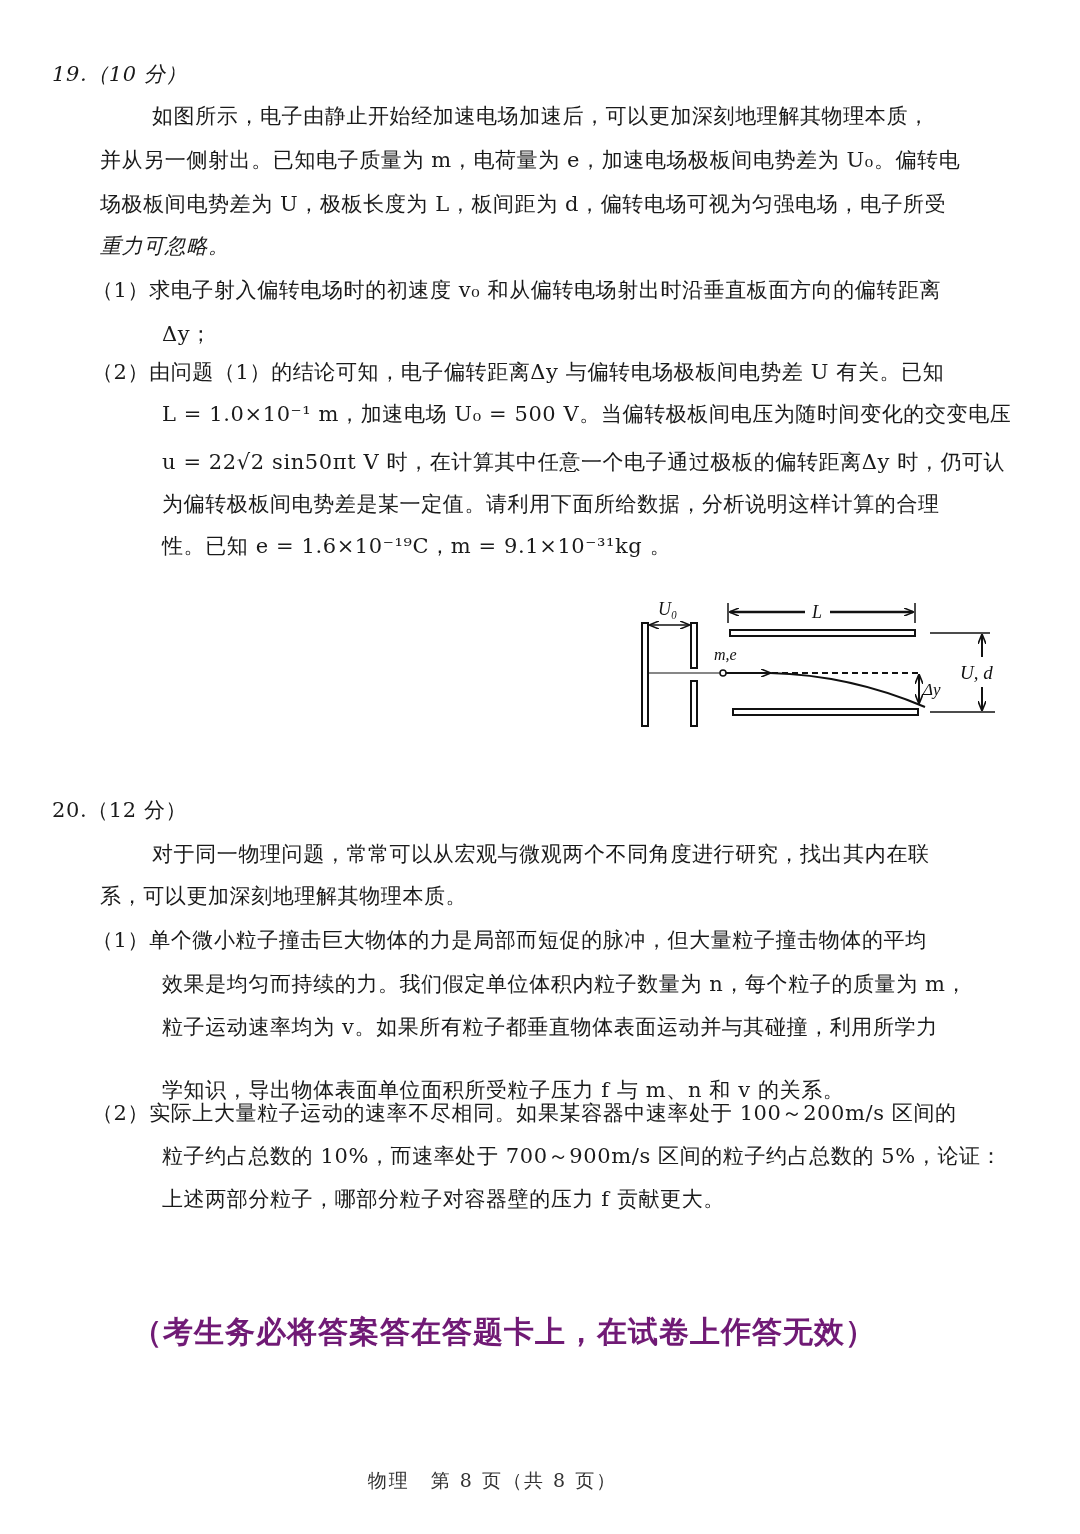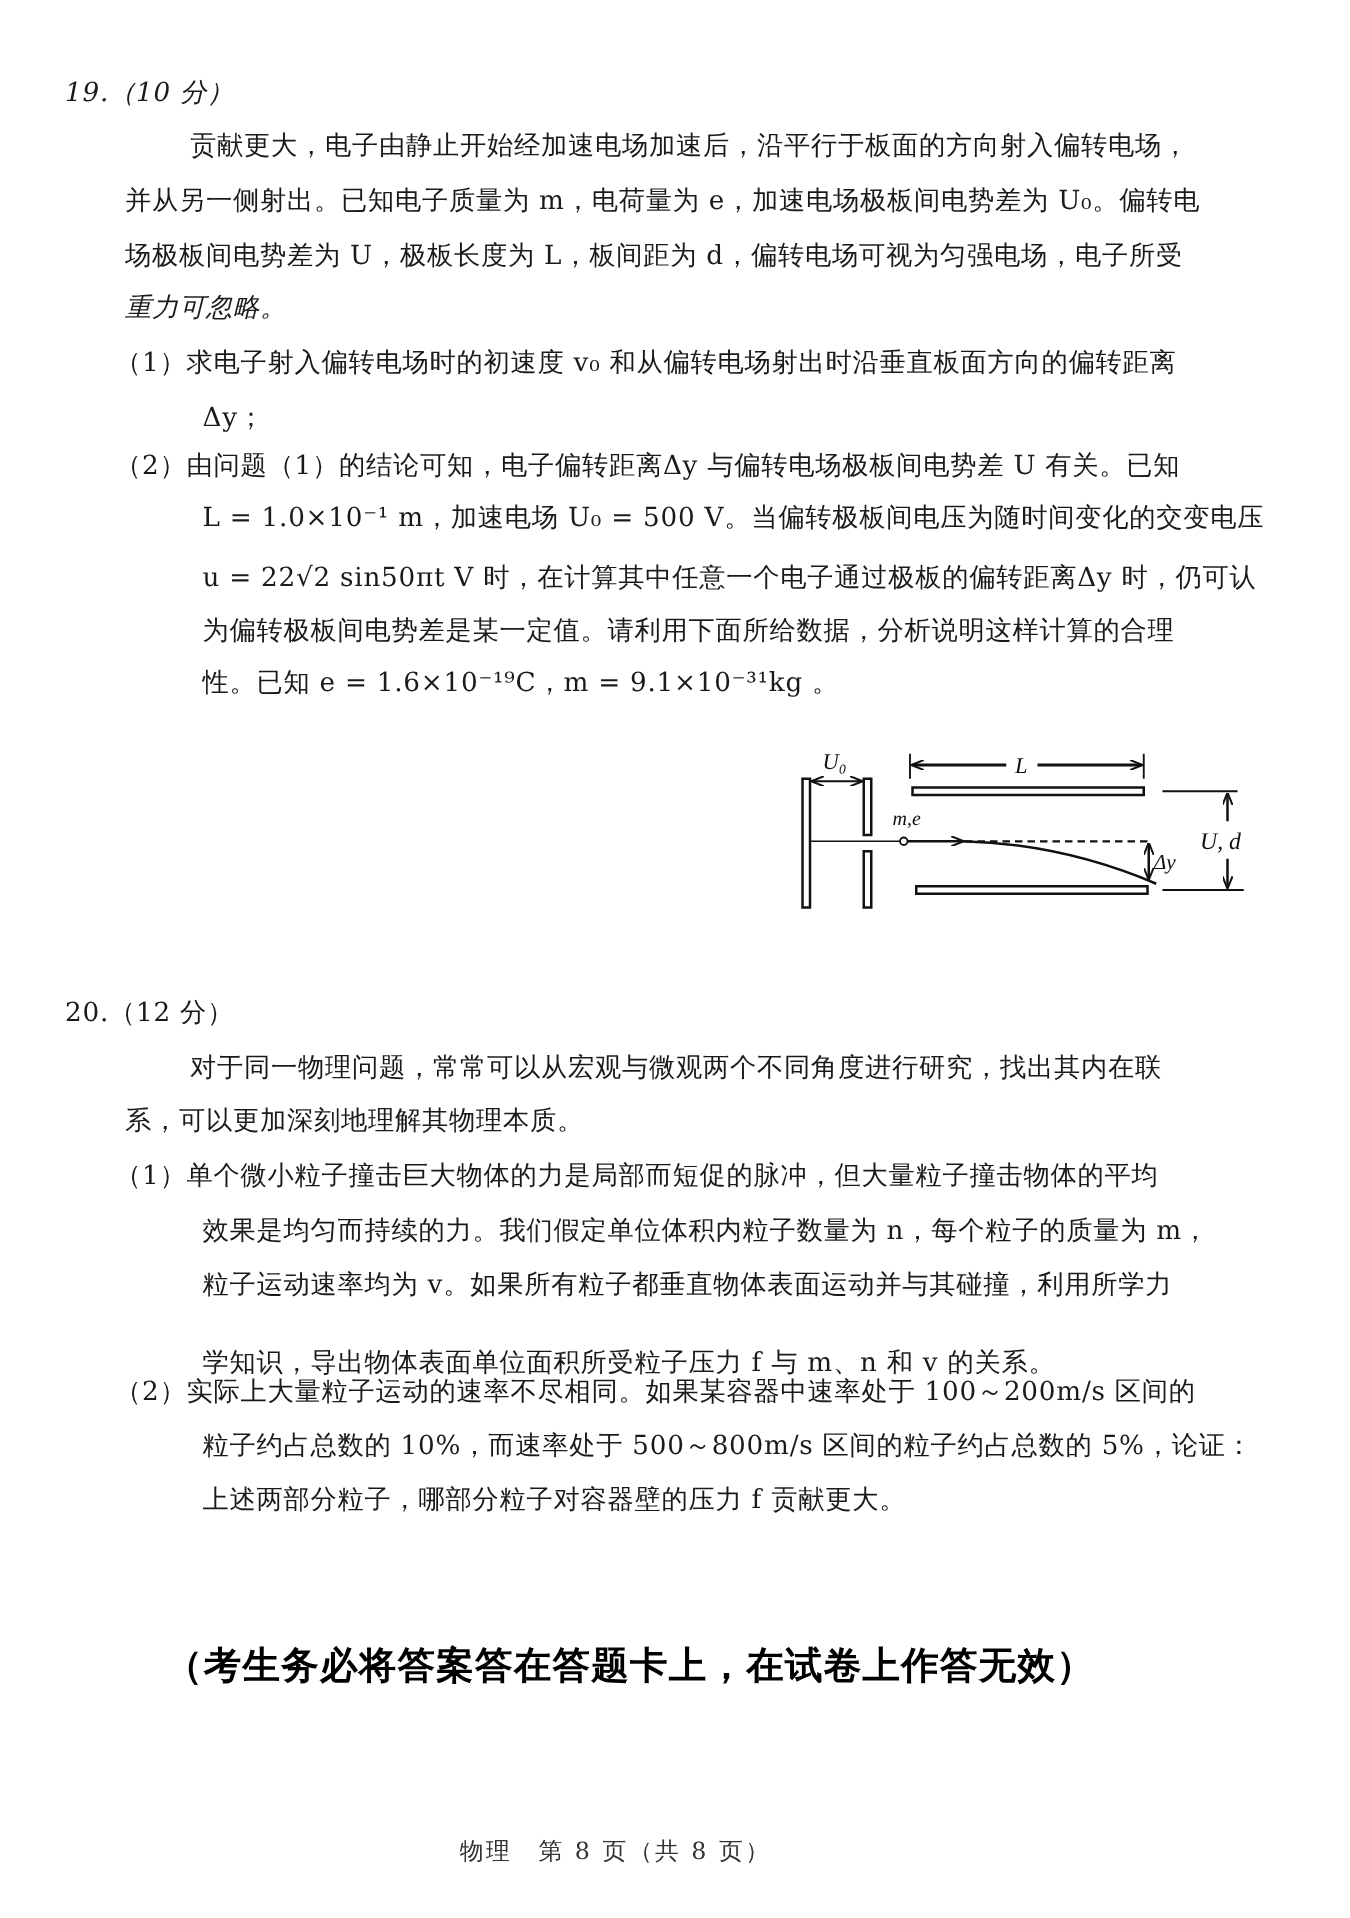--- a/index.html
+++ b/index.html
@@ -13,36 +13,36 @@
     font-size: 21px; line-height: 28px; letter-spacing: 0.6px;
   }
   .qhead { left: 52px; }
   .para { left: 152px; }
   .cont { left: 100px; }
   .sub { left: 92px; }
   .subcont { left: 162px; }
   .notice {
     position: absolute; left: 0; width: 1008px; top: 1312px; text-align: center;
     font-family: "DejaVu Sans", "Liberation Sans", sans-serif; font-weight: bold;
-    font-size: 30px; letter-spacing: 1px; color: #000000;
+    font-size: 30px; letter-spacing: 1px; color: #701a75;
   }
   .footer {
     position: absolute; left: 0; width: 985px; top: 1468px; text-align: center;
     font-size: 19px; letter-spacing: 2px; color: #333;
   }
   .figure { position: absolute; left: 630px; top: 595px; width: 400px; height: 140px; }
 </style>
 </head>
 <body>
 
 <div>
   <div class="line qhead" style="top:60px;font-style:italic;">
     <span>19.</span><span>（10 分）</span>
   </div>
-  <div class="line para" style="top:102px;">贡献更大，电子由静止开始经加速电场加速后，沿平行于板面的方向射入偏转电场，</div>
+  <div class="line para" style="top:102px;">如图所示，电子由静止开始经加速电场加速后，可以更加深刻地理解其物理本质，</div>
   <div class="line cont" style="top:146px;">并从另一侧射出。已知电子质量为 m，电荷量为 e，加速电场极板间电势差为 U₀。偏转电</div>
   <div class="line cont" style="top:190px;">场极板间电势差为 U，极板长度为 L，板间距为 d，偏转电场可视为匀强电场，电子所受</div>
   <div class="line cont" style="top:232px;font-style:italic;">重力可忽略。</div>
 
   <div class="line sub" style="top:276px;">
     <span>（1）</span><span>求电子射入偏转电场时的初速度 v₀ 和从偏转电场射出时沿垂直板面方向的偏转距离</span>
   </div>
   <div class="line subcont" style="top:320px;">Δy；</div>
 
   <div class="line sub" style="top:358px;">
@@ -111,18 +111,18 @@
   <div class="line sub" style="top:926px;">
     <span>（1）</span><span>单个微小粒子撞击巨大物体的力是局部而短促的脉冲，但大量粒子撞击物体的平均</span>
   </div>
   <div class="line subcont" style="top:970px;">效果是均匀而持续的力。我们假定单位体积内粒子数量为 n，每个粒子的质量为 m，</div>
   <div class="line subcont" style="top:1013px;">粒子运动速率均为 v。如果所有粒子都垂直物体表面运动并与其碰撞，利用所学力</div>
   <div class="line subcont" style="top:1056px;margin-top:20px;">学知识，导出物体表面单位面积所受粒子压力 f 与 m、n 和 v 的关系。</div>
 
   <div class="line sub" style="top:1099px;">
     <span>（2）</span><span>实际上大量粒子运动的速率不尽相同。如果某容器中速率处于 100～200m/s 区间的</span>
   </div>
-  <div class="line subcont" style="top:1142px;">粒子约占总数的 10%，而速率处于 500～800m/s 区间的粒子约占总数的 5%，论证：</div>
+  <div class="line subcont" style="top:1142px;">粒子约占总数的 10%，而速率处于 700～900m/s 区间的粒子约占总数的 5%，论证：</div>
   <div class="line subcont" style="top:1185px;">上述两部分粒子，哪部分粒子对容器壁的压力 f 贡献更大。</div>
 </div>
 
 <div class="notice">（考生务必将答案答在答题卡上，在试卷上作答无效）</div>
 <div class="footer">物理　第 8 页（共 8 页）</div>
 
 </body></html>

